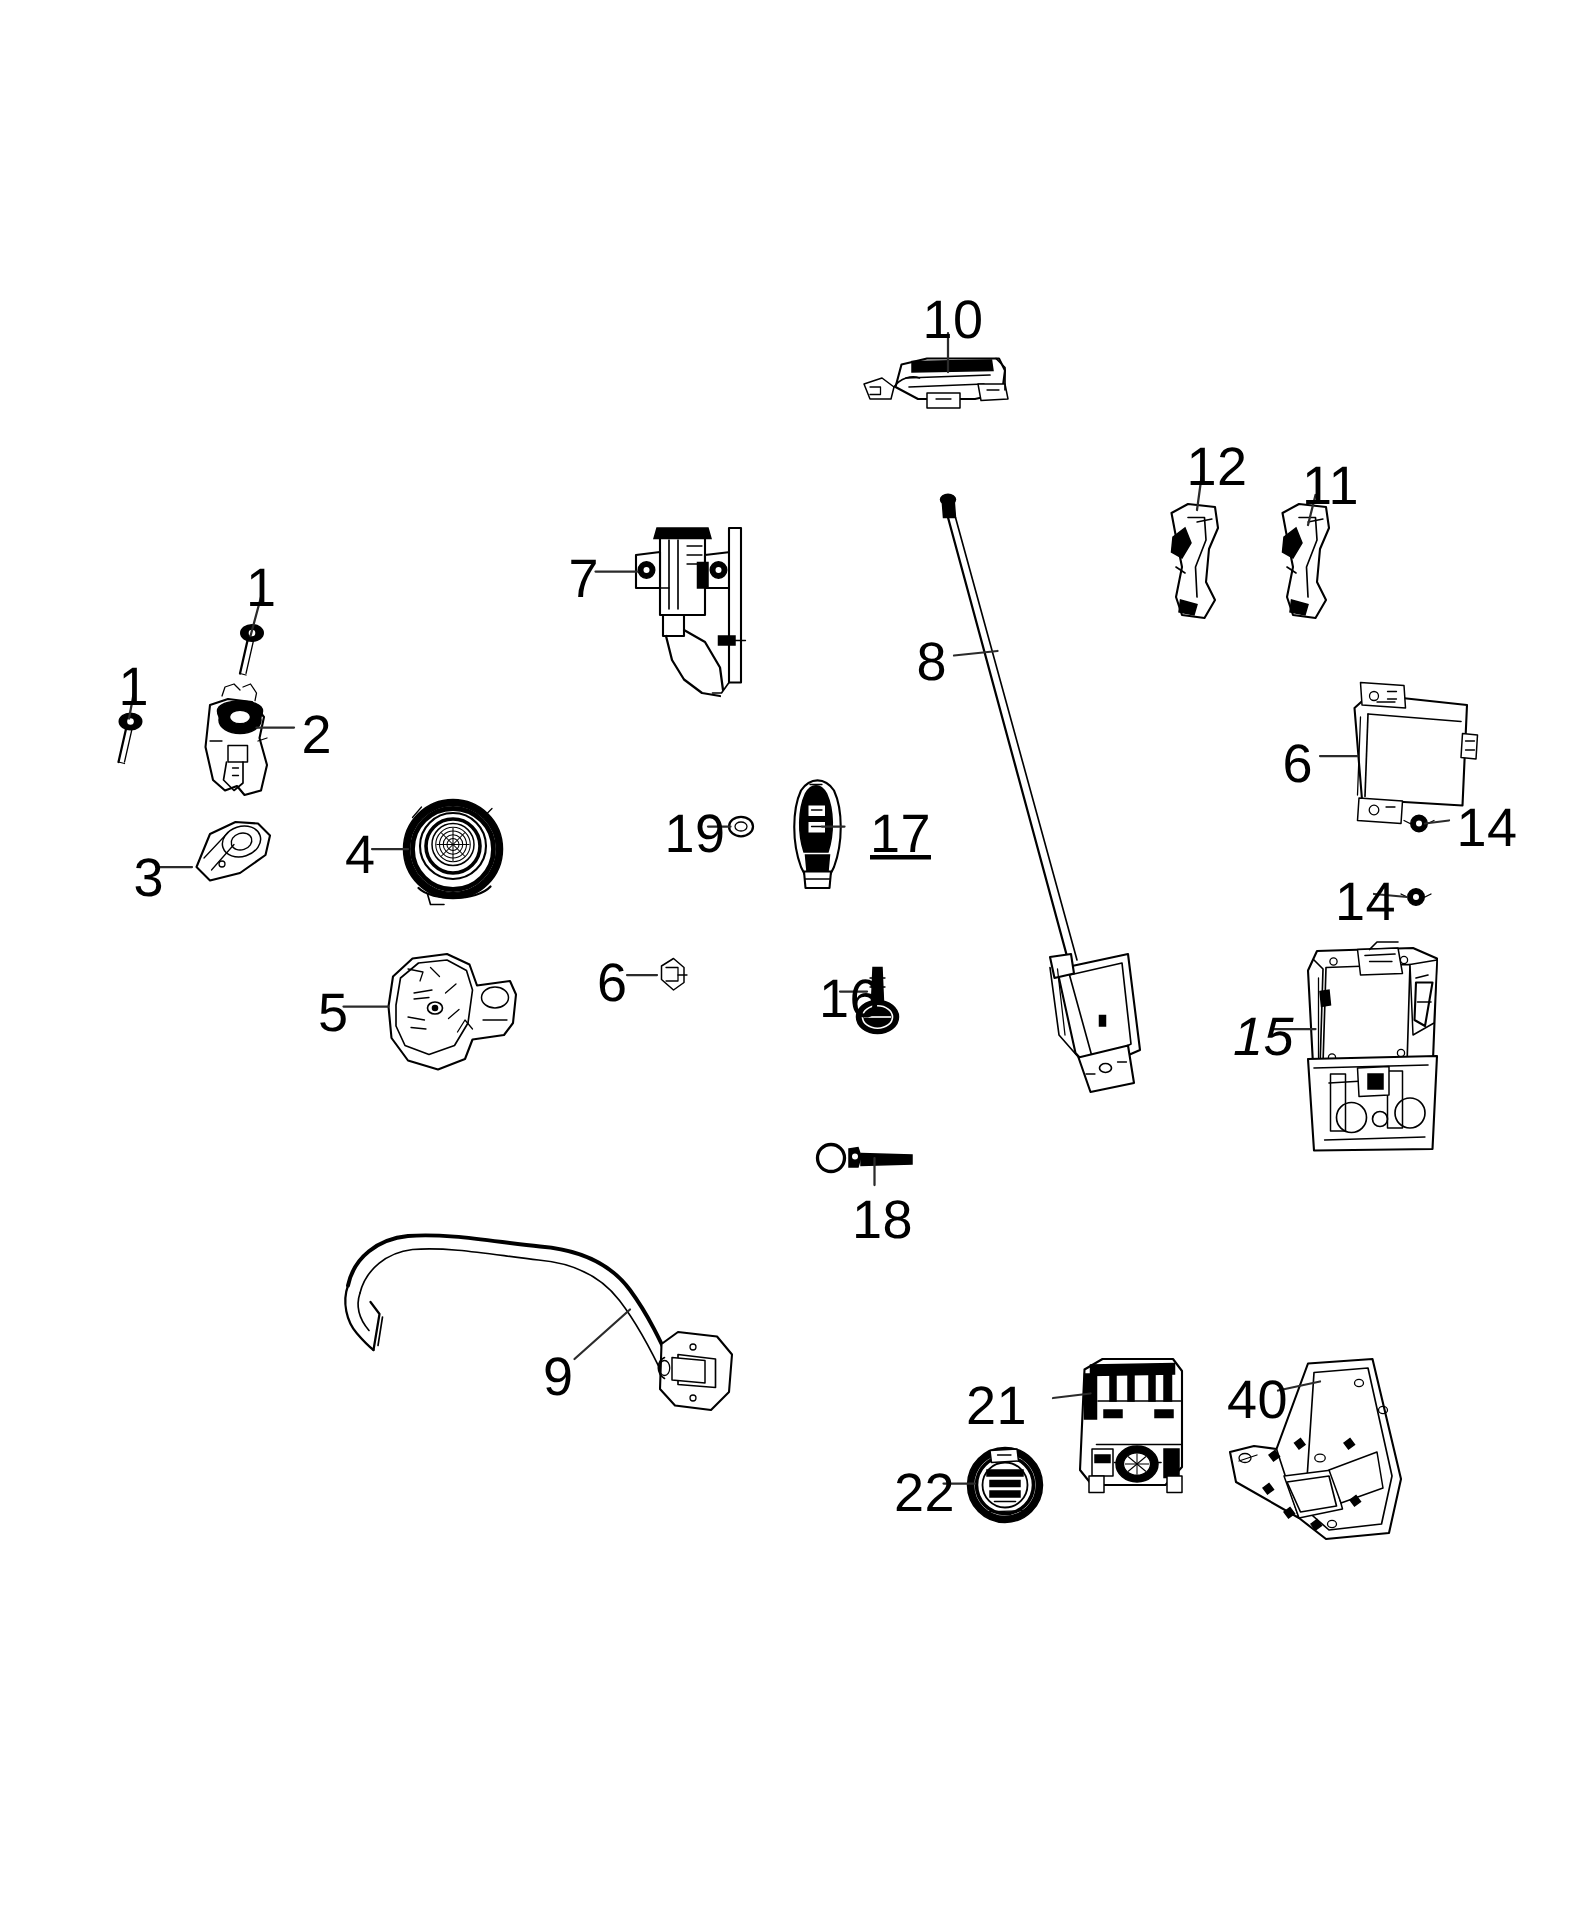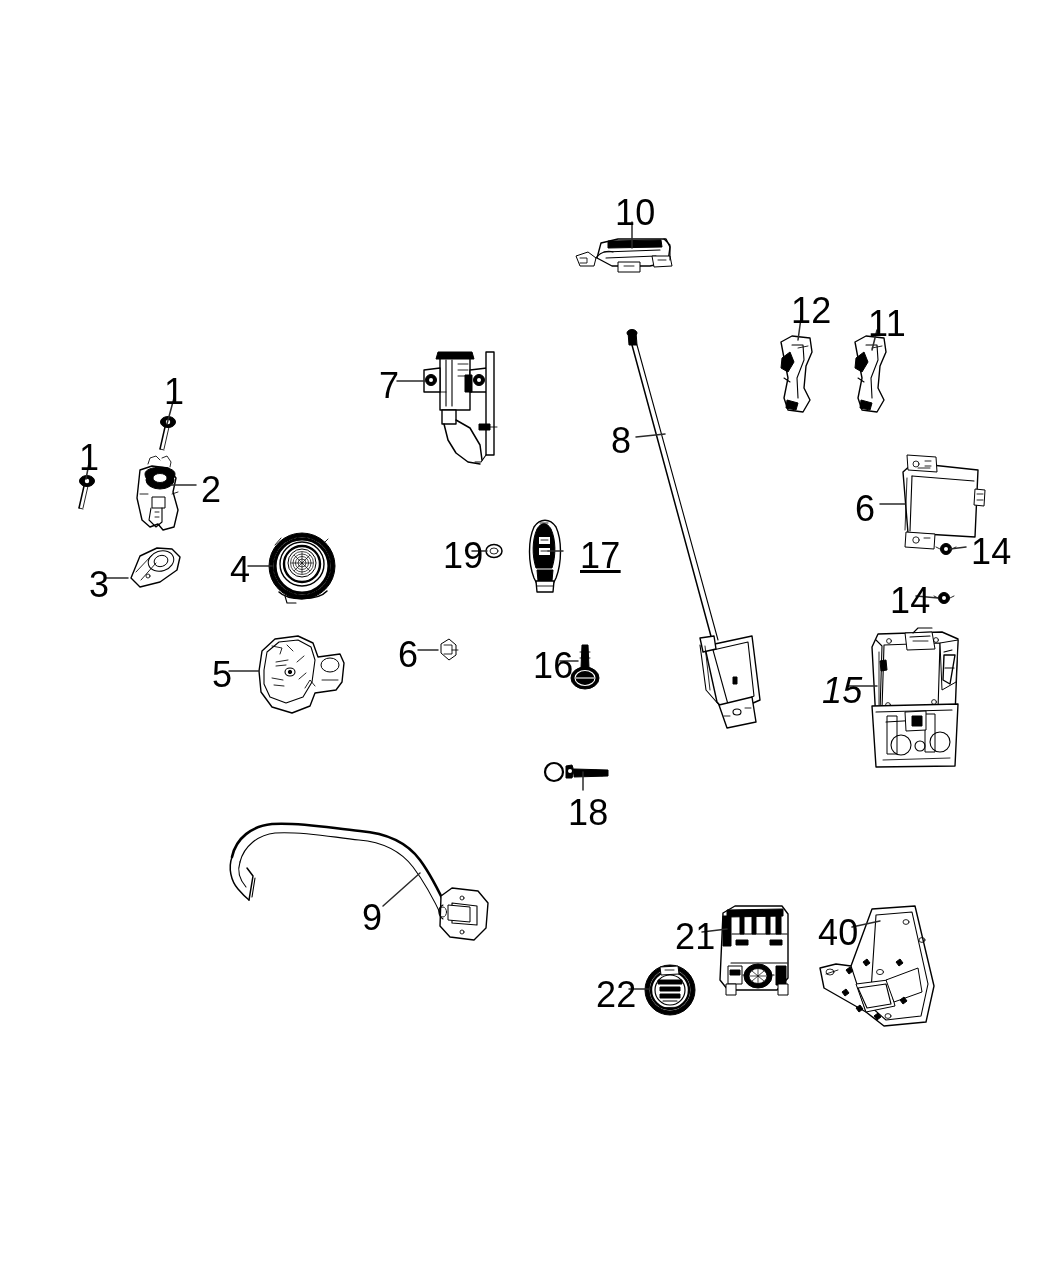--- a/index.html
+++ b/index.html
@@ -434,21 +434,21 @@
   <div class="callout" style="left:379px; top:368px;">7</div>
   <div class="callout" style="left:611px; top:423px;">8</div>
   <div class="callout" style="left:362px; top:900px;">9</div>
   <div class="callout" style="left:615px; top:195px;">10</div>
   <div class="callout" style="left:868px; top:306px;">11</div>
   <div class="callout" style="left:791px; top:293px;">12</div>
   <div class="callout" style="left:855px; top:491px;">6</div>
   <div class="callout" style="left:971px; top:534px;">14</div>
   <div class="callout" style="left:890px; top:583px;">14</div>
   <div class="callout" style="left:822px; top:673px;font-style:italic;">15</div>
-  <div class="callout" style="left:533px; top:648px;">16</div>
+  <div class="callout" style="left:546px; top:648px;">16</div>
   <div class="callout" style="left:580px; top:538px;text-decoration:underline;">17</div>
   <div class="callout" style="left:568px; top:795px;">18</div>
   <div class="callout" style="left:443px; top:538px;">19</div>
   <div class="callout" style="left:818px; top:915px;">40</div>
-  <div class="callout" style="left:675px; top:919px;">21</div>
+  <div class="callout" style="left:644px; top:919px;">21</div>
   <div class="callout" style="left:596px; top:977px;">22</div>
 
 </div>
 
 </body></html>

